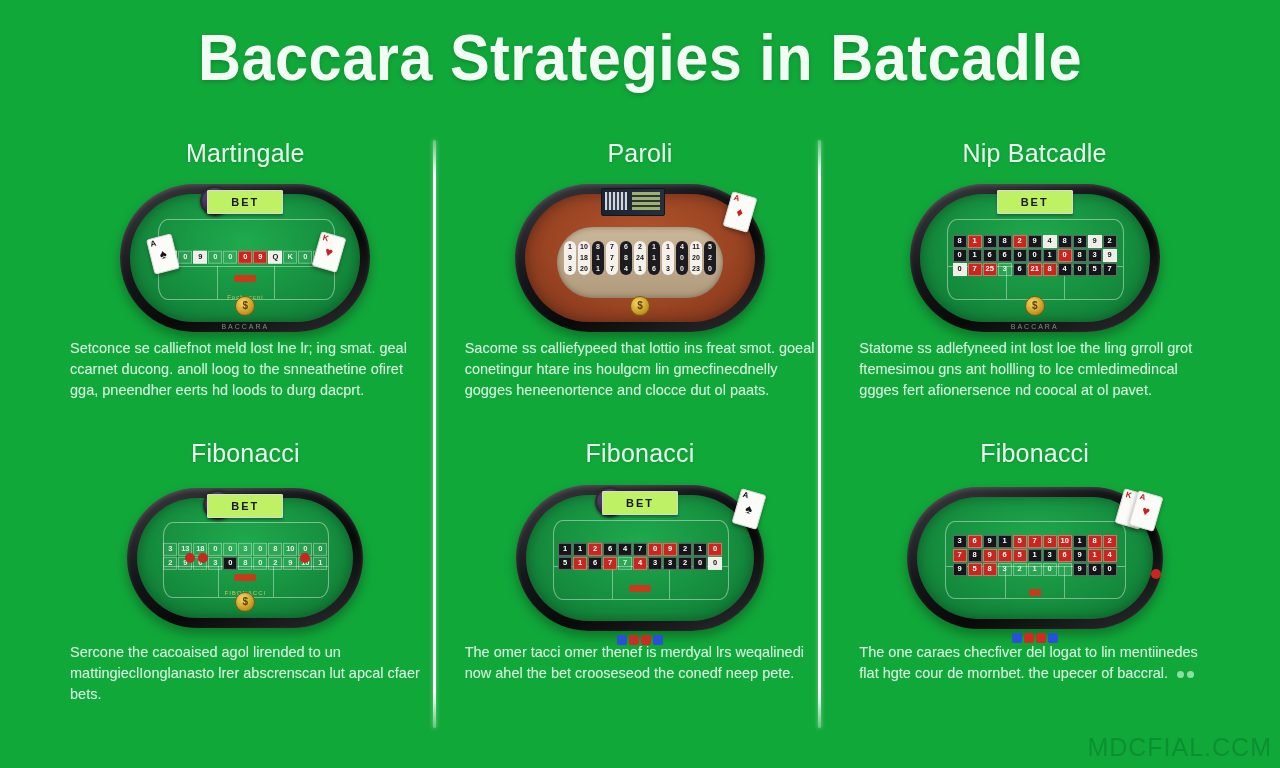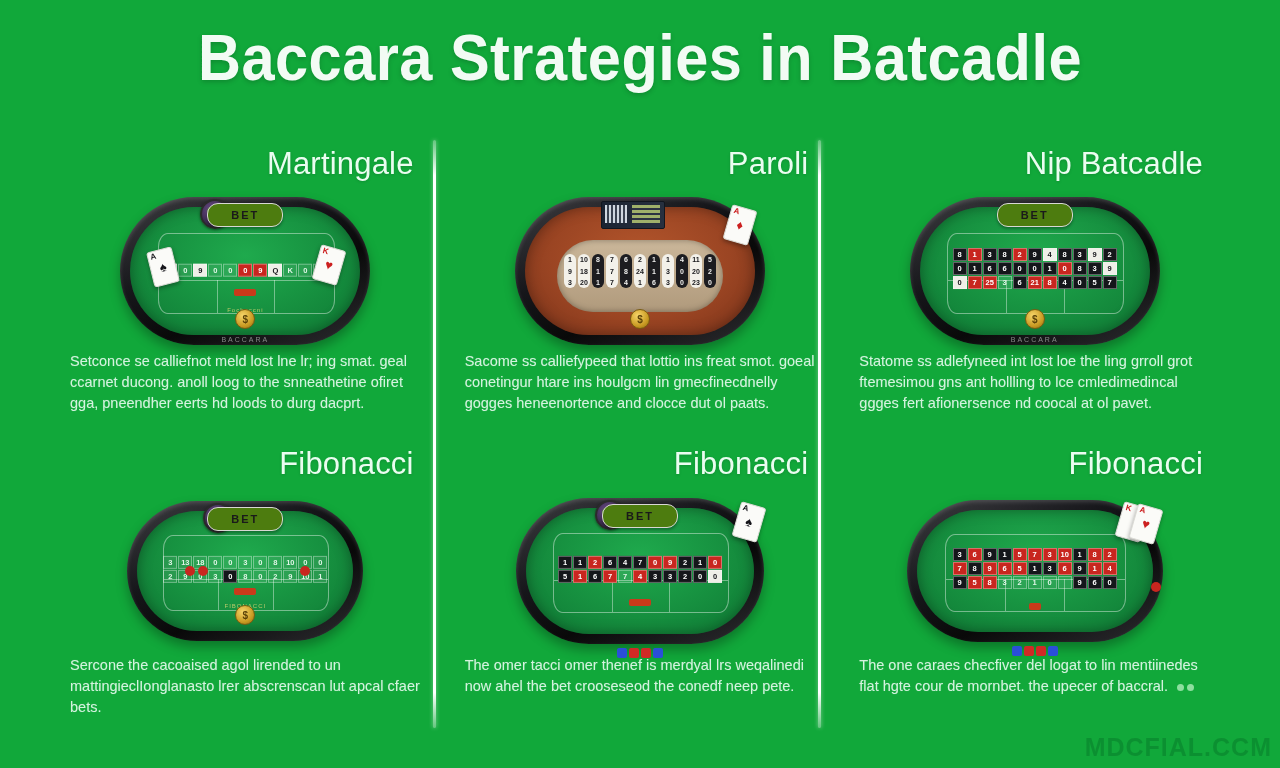--- a/index.html
+++ b/index.html
@@ -29,26 +29,26 @@
   
   .grid{
     position:absolute;left:48px;top:132px;width:1184px;height:600px;
     display:grid;
     grid-template-columns:1fr 1fr 1fr;
     grid-template-rows:1fr 1fr;
   }
   .panel{position:relative;padding:0 22px;box-sizing:border-box;}
 
   .panel-title{
-    text-align:right;
+    text-align:center;
     color:#eafdf0;
-    font-size:31px;
+    font-size:25px;
     font-weight:400;
     letter-spacing:.2px;
-    margin:7px;
+    margin:0;
     padding-top:8px;
     line-height:1.1;
     text-shadow:0 1px 3px rgba(0,0,0,.15);
   }
 
   .panel-body{
     color:#d3f3de;
     font-size:14.5px;
     line-height:1.45;
     margin:0;
@@ -119,23 +119,23 @@
   }
   .layout-lines .v2{
     position:absolute;left:66%;top:58%;width:1px;height:42%;
     background:rgba(255,255,255,.40);
   }
 
   
   .bet-plaque{
     position:absolute;left:50%;top:6px;transform:translateX(-50%);
     width:74px;height:22px;
-    background:#4d7c0f;
+    background:#bef264;
     border:1px solid #d8d8d4;
-    border-radius:11px;
+    border-radius:1px;
     display:flex;align-items:center;justify-content:center;
     color:#1a1a1a;font-size:11px;font-weight:700;letter-spacing:2px;
     box-shadow:0 2px 3px rgba(0,0,0,.3);
     z-index:6;
   }
   .bet-plaque.blur{filter:blur(.4px);}
 
   
   .rail-chip{
     position:absolute;left:32%;top:2px;width:26px;height:26px;border-radius:50%;
@@ -237,21 +237,21 @@
   }
   .side-chip{
     position:absolute;width:10px;height:10px;border-radius:50%;
     background:#c8261f;z-index:4;filter:blur(.3px);
   }
 
   
   .watermark{
     position:absolute;right:8px;bottom:6px;
     color:rgba(0,90,30,.30);
-    font-size:25px;font-weight:700;letter-spacing:1px;
+    font-size:25px;font-weight:400;letter-spacing:1px;
     filter:blur(.6px);
     user-select:none;
   }
   .dot-pair{display:inline-block;margin-left:6px;}
   .dot-pair i{display:inline-block;width:7px;height:7px;border-radius:50%;background:#8ddf9f;margin-left:3px;}
 </style>
 </head>
 <body>
 
 <div class="page">

